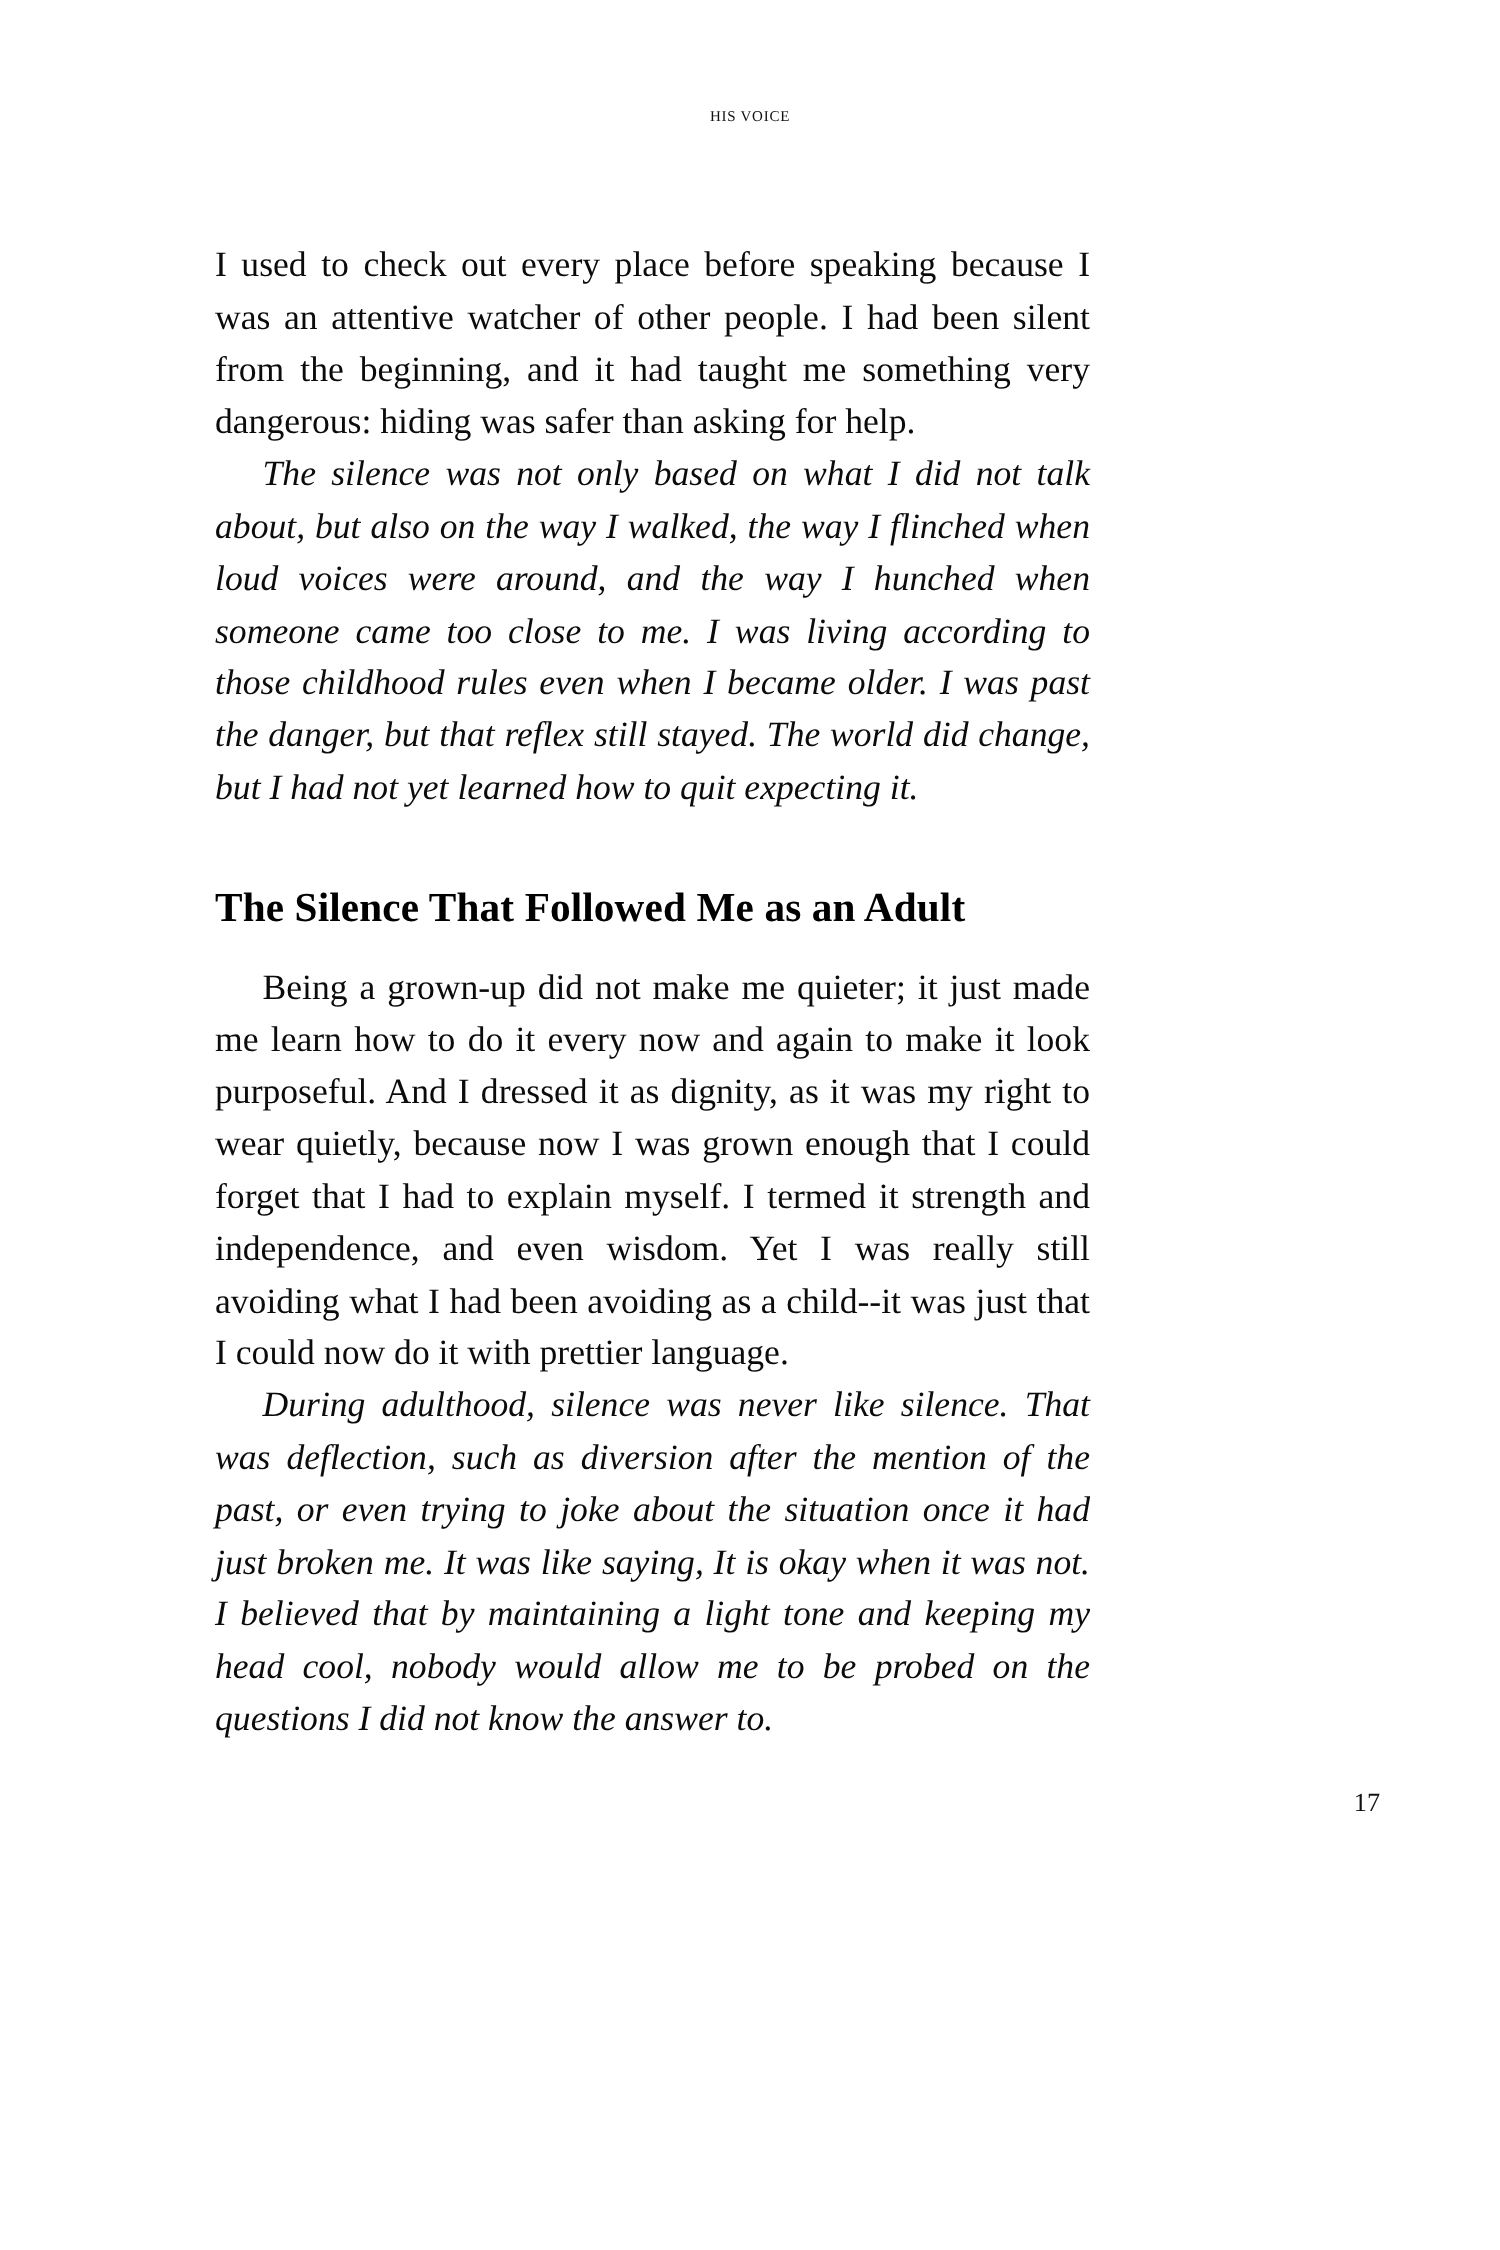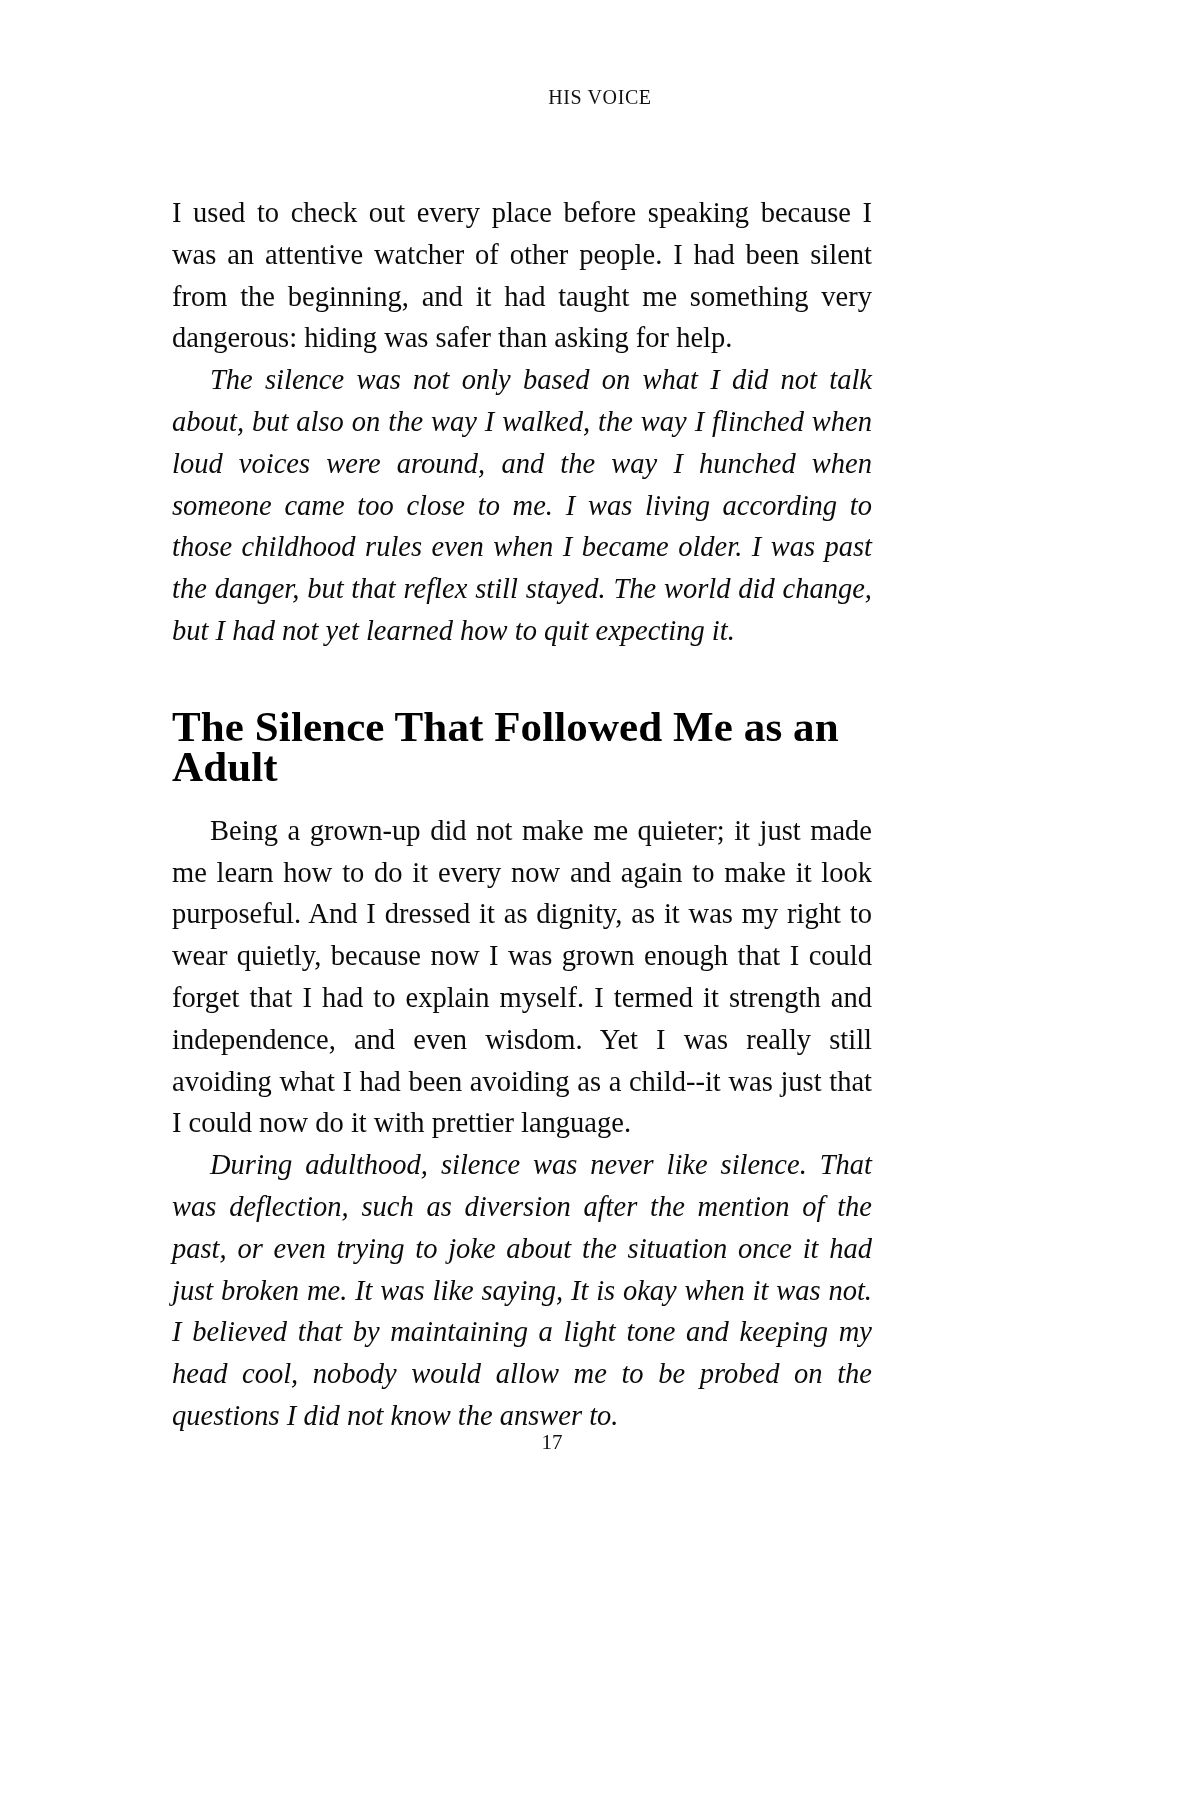--- a/index.html
+++ b/index.html
@@ -16,21 +16,21 @@
     font-family: "Liberation Serif", "DejaVu Serif", serif;
     color: #000000;
     overflow: hidden;
   }
   .running-header {
     position: absolute;
     top: 86px;
     left: 0;
     width: 1200px;
     text-align: center;
-    font-size: 20px;
+    font-size: 12px;
     letter-spacing: 0.6px;
     font-family: "Liberation Serif", "DejaVu Serif", serif;
     color: #111111;
   }
   .content {
     position: absolute;
     top: 168px;
     left: 172px;
     width: 700px;
     margin-top: 24px;
@@ -49,39 +49,39 @@
   }
   .para.indent {
     text-indent: 38px;
   }
   .para + .para {
     margin-top: 0;
     font-style: italic;
   }
   .section-heading {
     margin: 0;
-    font-size: 43px;
+    font-size: 33px;
     line-height: 40px;
     font-weight: bold;
     text-align: left;
     color: #000000;
     letter-spacing: 0.1px;
   }
   .gap-before-heading {
     height: 55px;
   }
   .gap-after-heading {
     height: 23px;
   }
   .folio {
     position: absolute;
     top: 1430px;
     left: 0;
     width: 1104px;
-    text-align: center;
+    text-align: right;
     font-size: 21px;
     color: #111111;
   }
 </style>
 </head>
 <body>
 
 <div class="page">
 
   <div class="running-header">HIS VOICE</div>

